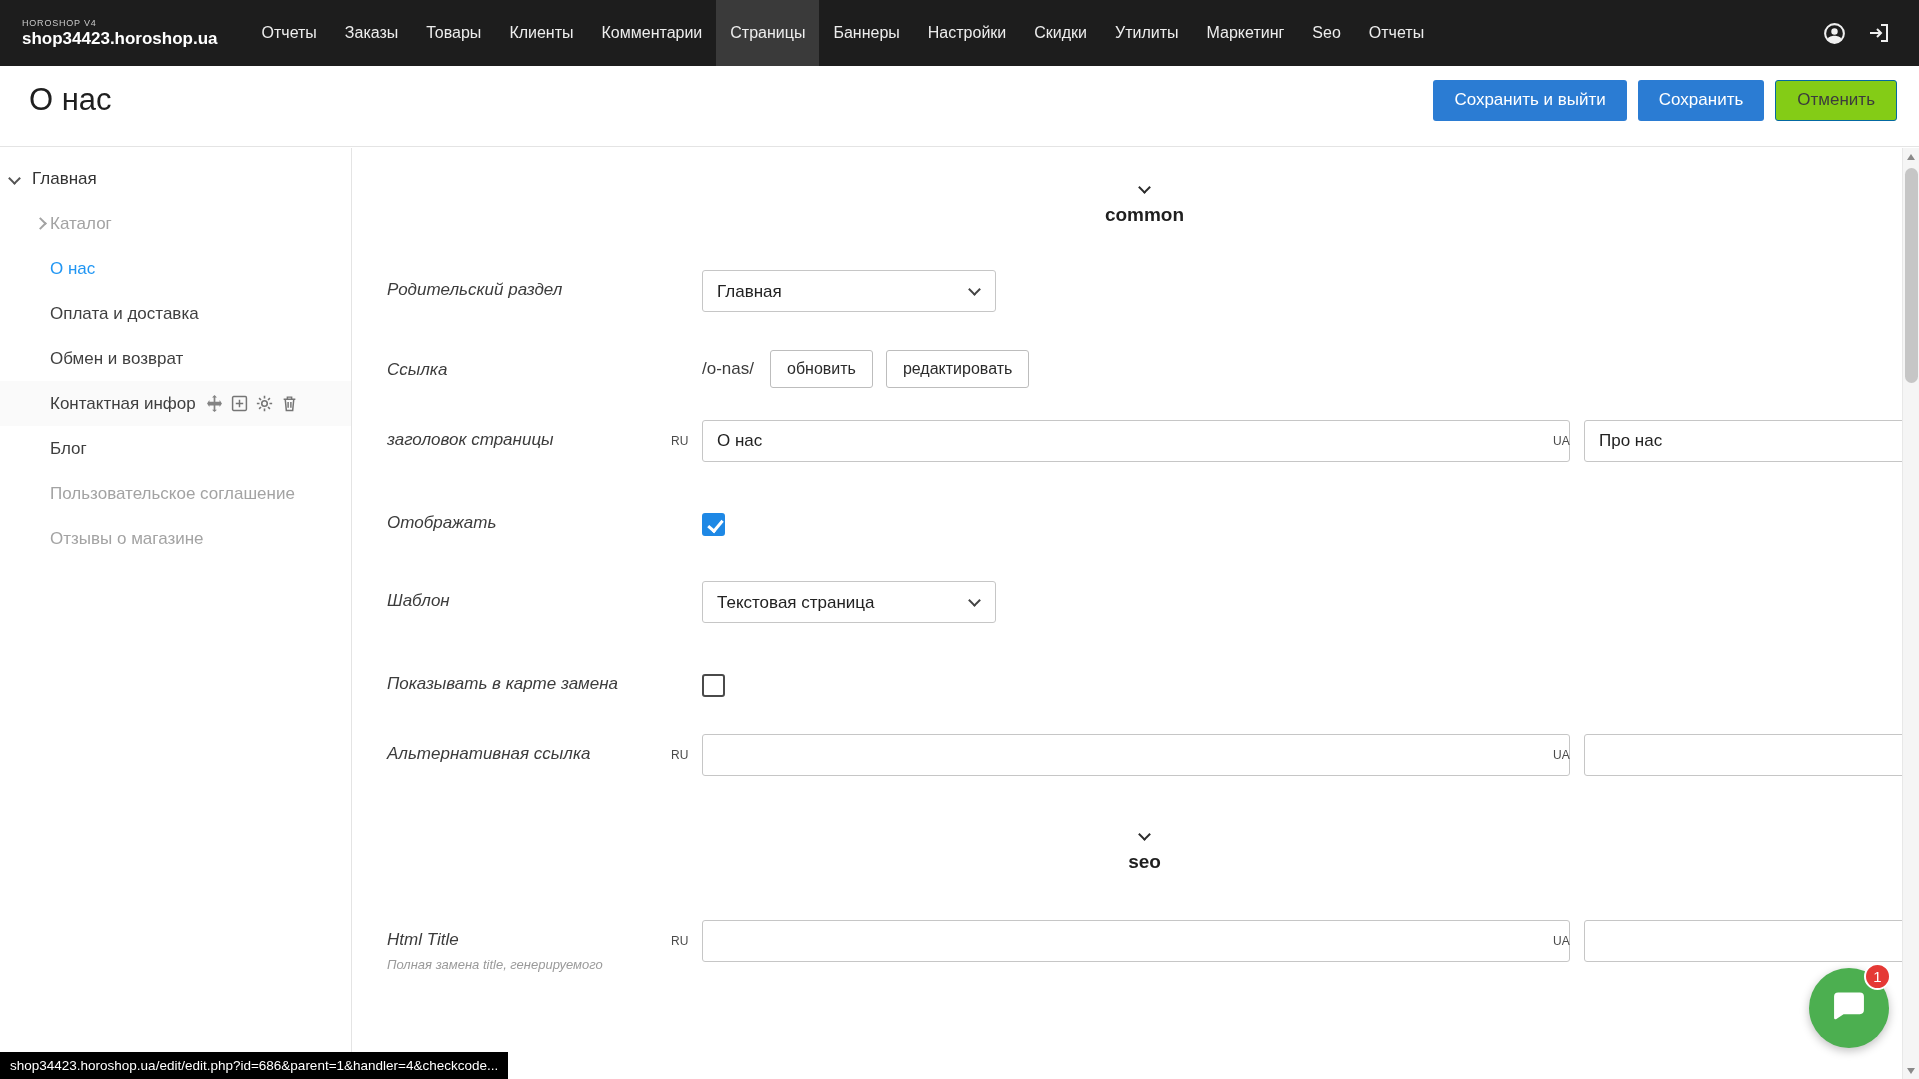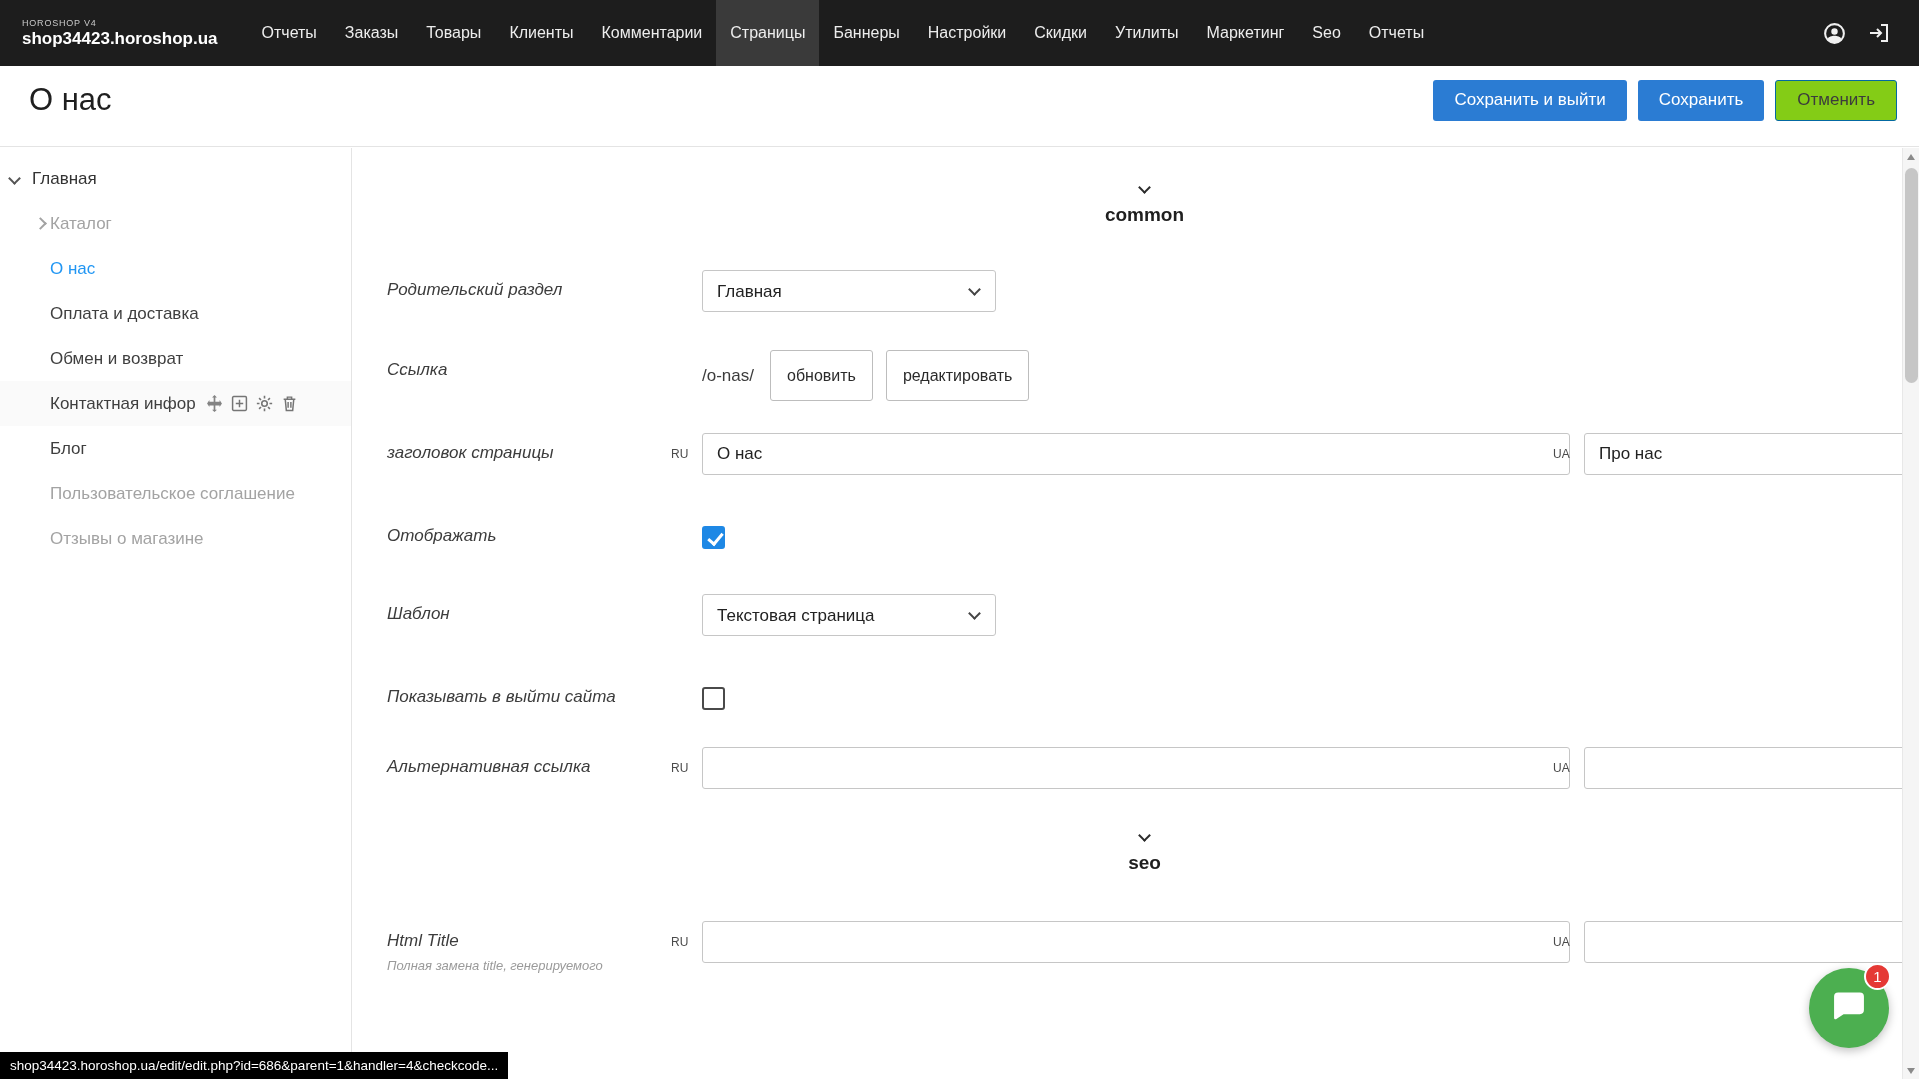--- a/index.html
+++ b/index.html
@@ -56,35 +56,35 @@
              padding:37px 0 0 34px; overflow:hidden; background:#fff; }
   .section-header { display:flex; align-items:center; gap:12px; margin-bottom:44px; cursor:pointer;flex-direction:column; }
   .section-header .chev { border-color:#2b2b2b; margin-top:-2px; }
   .section-title { font-size:19px; font-weight:bold; color:#1f1f1f; }
   .form-row { display:flex; }
   .row-label { width:315px; font-size:17px; color:#3c3c3c; padding-top:10px; flex-shrink:0;font-style:italic; }
   .row-label .hint { font-size:13px; color:#9a9a9a; margin-top:7px; line-height:1.3; }
   .row-control { display:flex; align-items:flex-start; }
   .row-control.stack { flex-direction:row; gap:14px; }
   .mb38{margin-bottom:38px} .mb32{margin-bottom:32px} .mb47{margin-bottom:47px}
-  .mb45{margin-bottom:45px} .mb37{margin-bottom:37px} .mb56{margin-bottom:44px}
+  .mb45{margin-bottom:45px} .mb37{margin-bottom:37px} .mb56{margin-bottom:56px}
   .lang-input { position:relative; }
   .lang-tag { position:absolute; left:-31px; top:14px; font-size:12px; color:#4a4a4a; }
   input.text-input { width:868px; height:42px; border:1px solid #c6c6c6; border-radius:3px;
                      font-size:17px; padding:0 14px; font-family:inherit; color:#222; background:#fff; }
   .select-wrap { position:relative; }
   select { appearance:none; -webkit-appearance:none; width:294px; height:42px; border:1px solid #c6c6c6;
            border-radius:3px; background:#fff; font-size:17px; padding:0 14px; font-family:inherit;
            color:#222; cursor:pointer; }
   .select-chev { position:absolute; right:17px; top:15px; width:9px; height:9px;
                  border-right:2px solid #444; border-bottom:2px solid #444; transform:rotate(45deg);
                  pointer-events:none; }
   .link-row { align-items:center; gap:13px; }
   .link-path { font-size:17px; color:#3c3c3c; margin-right:3px; }
-  .btn-small { height:51px; padding:0 16px; border:1px solid #bdbdbd; background:#fff; border-radius:3px;
+  .btn-small { height:38px; padding:0 16px; border:1px solid #bdbdbd; background:#fff; border-radius:3px;
                font-size:16px; color:#2b2b2b; cursor:pointer; font-family:inherit; }
   .checkbox { position:relative; width:23px; height:23px; border:2px solid #4a4a4a; border-radius:3px;
               cursor:pointer; margin-top:4px; background:#fff; }
   .checkbox.checked { background:#1e88e5; border-color:#1e88e5; }
   .checkbox.checked::after { content:""; position:absolute; left:7px; top:2px; width:6px; height:12px;
               border:solid #fff; border-width:0 3px 3px 0; transform:rotate(40deg); }
   .checkbox-row .row-label { padding-top:4px; }
 
   
   .status-bar { position:absolute; left:0; bottom:0; background:#000; color:#fff; font-size:13.5px;
@@ -270,21 +270,21 @@
       <div class="select-wrap">
         <select>
           <option selected="">Текстовая страница</option>
         </select>
         <span class="select-chev"></span>
       </div>
     </div>
   </div>
 
   <div class="form-row mb37 checkbox-row">
-    <div class="row-label">Показывать в выйти сайта</div>
+    <div class="row-label">Показывать в карте замена</div>
     <div class="row-control">
       <span class="checkbox"></span>
     </div>
   </div>
 
   <div class="form-row mb56">
     <div class="row-label">Альтернативная ссылка</div>
     <div class="row-control stack">
       <div class="lang-input">
         <span class="lang-tag">RU</span>

